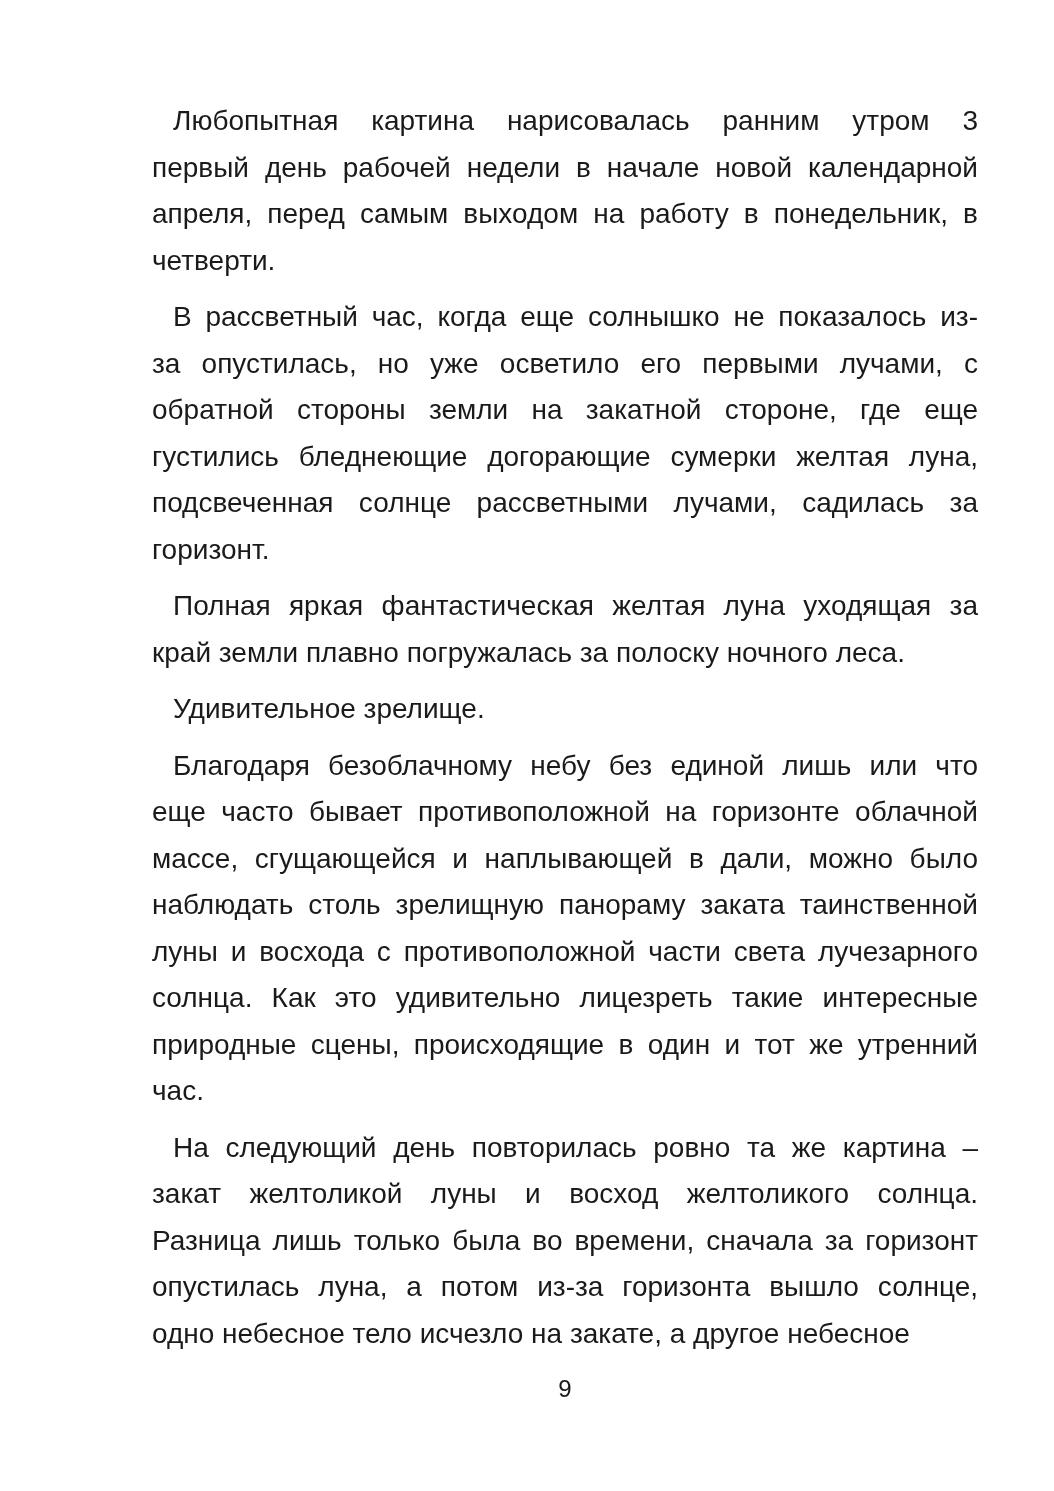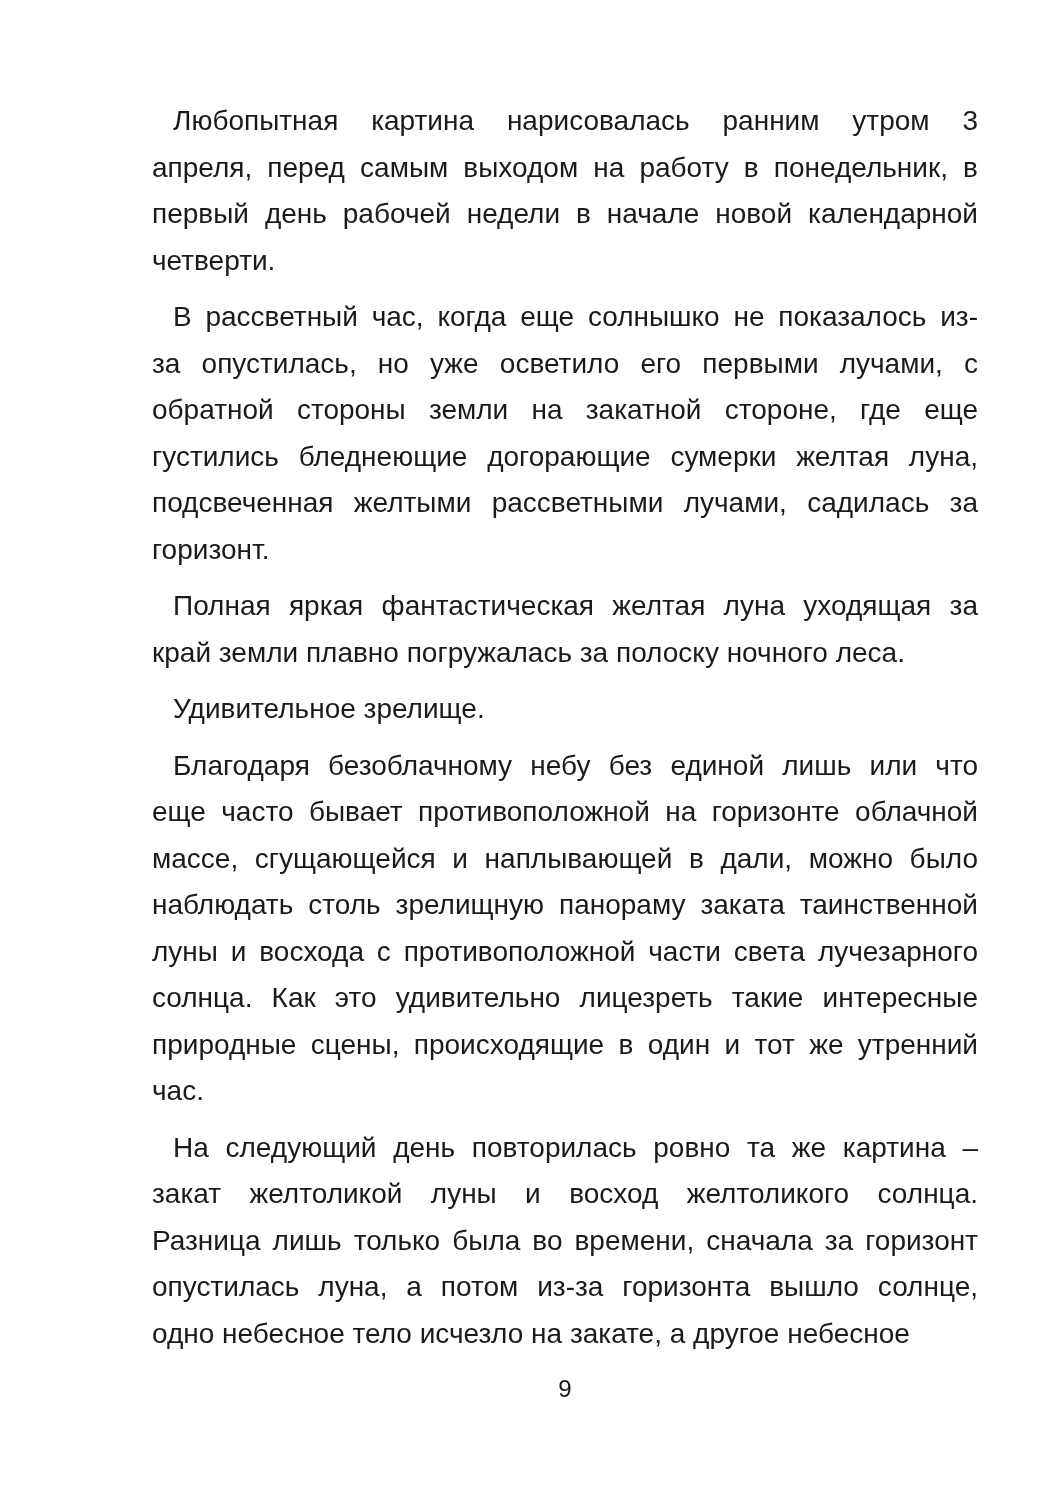--- a/index.html
+++ b/index.html
@@ -49,30 +49,30 @@
     color: #1a1a1a;
   }
 </style>
 </head>
 <body>
 
 <div class="page">
   <div class="text-block" id="text-block">
       <div class="paragraph">
         <div class="line first">Любопытная картина нарисовалась ранним утром 3</div>
+        <div class="line">первый день рабочей недели в начале новой календарной</div>
         <div class="line">апреля, перед самым выходом на работу в понедельник, в</div>
-        <div class="line">первый день рабочей недели в начале новой календарной</div>
         <div class="line last">четверти.</div>
       </div>
       <div class="paragraph">
         <div class="line first">В рассветный час, когда еще солнышко не показалось из-</div>
         <div class="line">за опустилась, но уже осветило его первыми лучами, с</div>
         <div class="line">обратной стороны земли на закатной стороне, где еще</div>
         <div class="line">густились бледнеющие догорающие сумерки желтая луна,</div>
-        <div class="line">подсвеченная желтыми рассветными лучами, садилась за</div>
+        <div class="line">подсвеченная солнце рассветными лучами, садилась за</div>
         <div class="line last">горизонт.</div>
       </div>
       <div class="paragraph">
         <div class="line first">Полная яркая фантастическая желтая луна уходящая за</div>
         <div class="line last">край земли плавно погружалась за полоску ночного леса.</div>
       </div>
       <div class="paragraph">
         <div class="line first last">Удивительное зрелище.</div>
       </div>
       <div class="paragraph">

